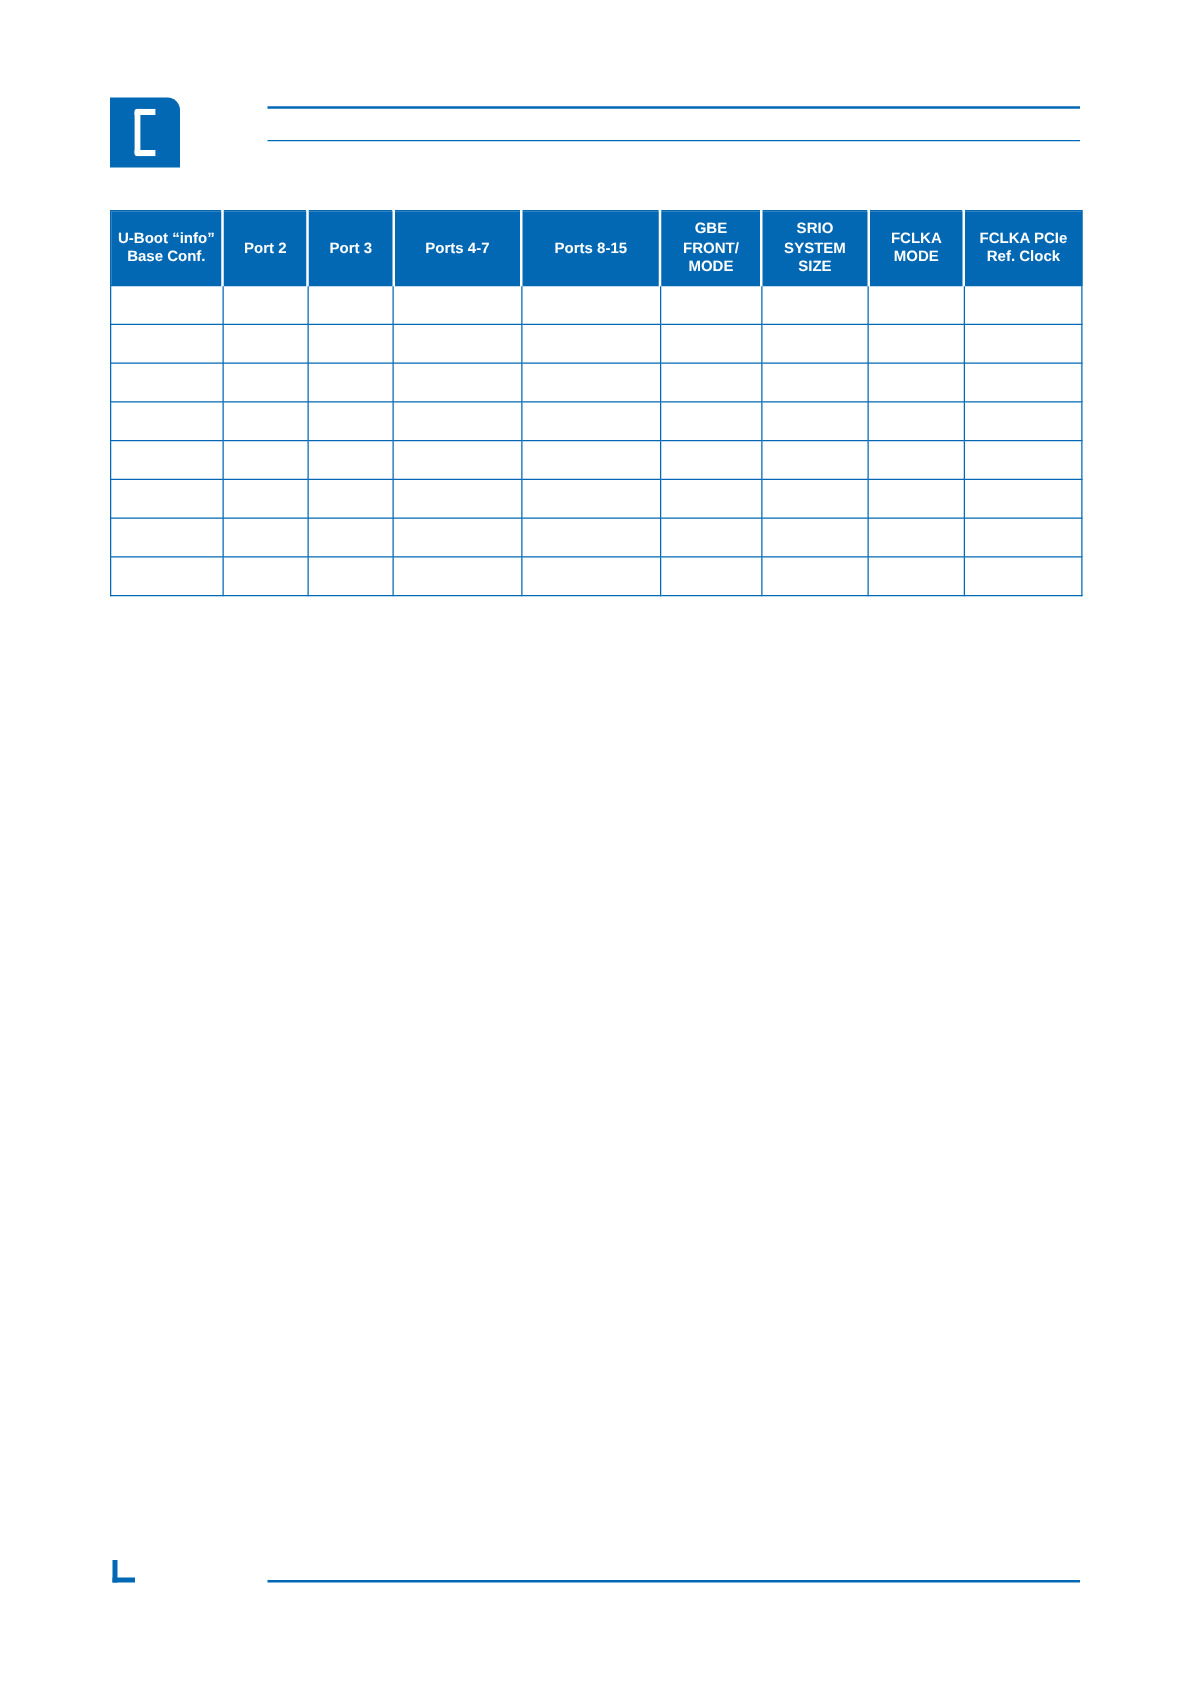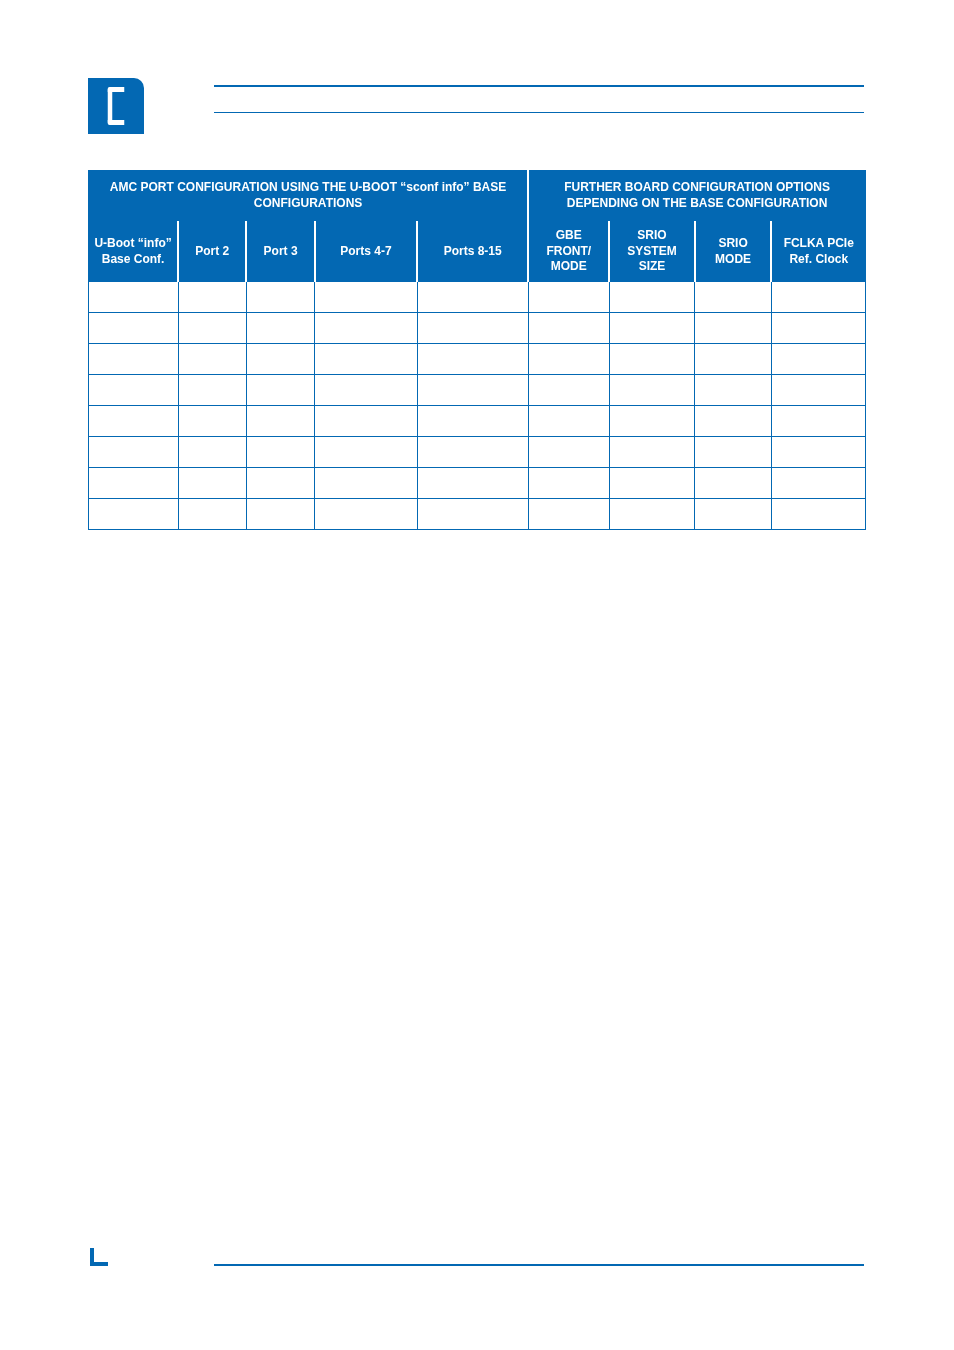--- a/index.html
+++ b/index.html
@@ -148,32 +148,28 @@
         <col class="col-2">
         <col class="col-3">
         <col class="col-4">
       <col class="col-5">
         <col class="col-6">
         <col class="col-7">
         <col class="col-8">
     </colgroup>
     <thead>
       <tr>
-        <th class="group" colspan="5">AMC PORT CONFIGURATION USING THE U-BOOT “sconf info” BASE CONFIGURATIONS</th>
-        <th class="group" colspan="4">FURTHER BOARD CONFIGURATION OPTIONS DEPENDING ON THE BASE CONFIGURATION</th>
-      </tr>
-      <tr>
         <th class="sub">U-Boot “info” Base Conf.</th>
         <th class="sub">Port 2</th>
         <th class="sub">Port 3</th>
         <th class="sub">Ports 4-7</th>
         <th class="sub">Ports 8-15</th>
         <th class="sub">GBE FRONT/ MODE</th>
         <th class="sub">SRIO SYSTEM SIZE</th>
-        <th class="sub">SRIO MODE</th>
+        <th class="sub">FCLKA MODE</th>
         <th class="sub">FCLKA PCIe Ref. Clock</th>
       </tr>
     </thead>
     <tbody>
       <tr>
         <td></td>
         <td></td>
         <td></td>
         <td></td>
         <td></td>

